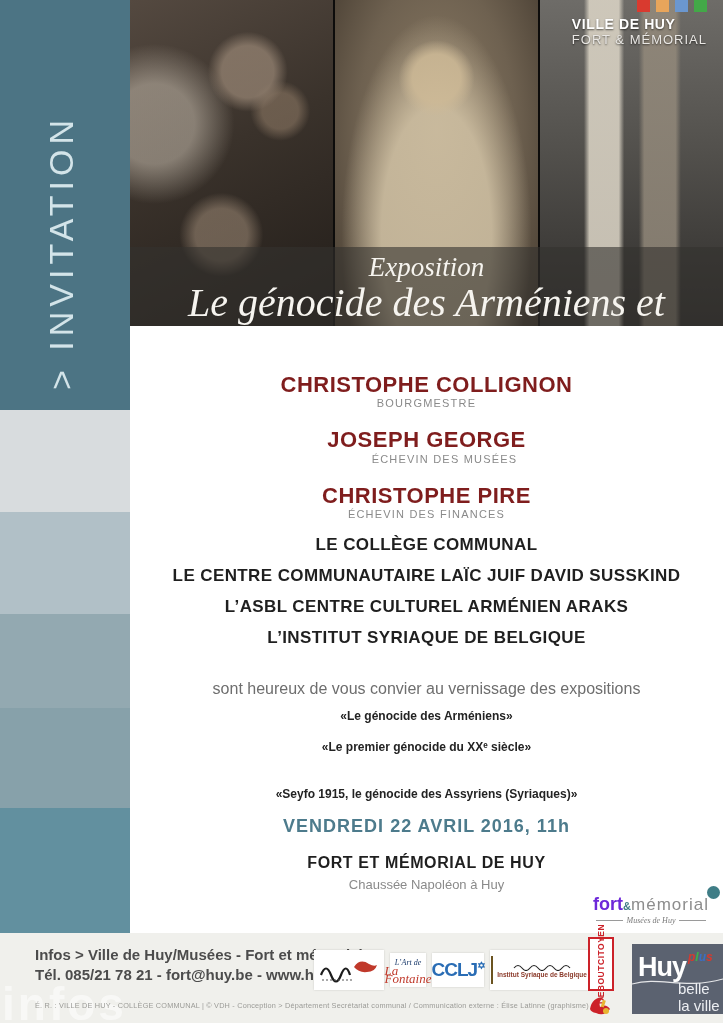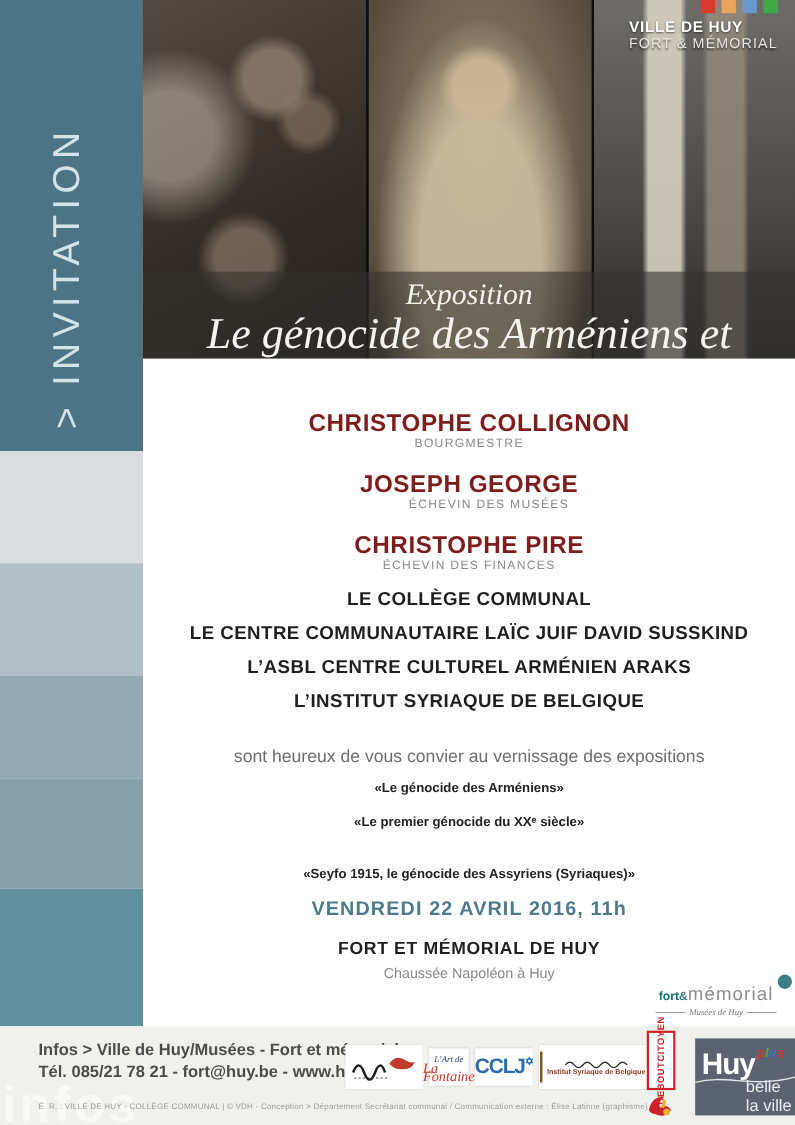--- a/index.html
+++ b/index.html
@@ -77,21 +77,21 @@
   .n3{top:157px;} .r3{top:182px;}
   .o1{top:209px;} .o2{top:240px;} .o3{top:271px;} .o4{top:302px;}
   .iv{top:354px;}
   .e1{top:383px;} .e2{top:414px;} .e3{top:445px;margin-top:16px;}
   .dt{top:490px;} .vn{top:528px;} .ad{top:551px;}
 
   
   .fort-logo{position:absolute;left:462px;top:560px;width:128px;height:42px;}
   .fort-circle{position:absolute;right:0;top:0;width:13px;height:13px;border-radius:50%;background:#3f7d86;}
   .fort-word{position:absolute;left:0;top:8px;width:118px;text-align:center;white-space:nowrap;}
-  .fort-word .f1{font-size:11px;font-weight:bold;color:#0f766e;}
+  .fort-word .f1{font-size:18px;font-weight:bold;color:#6d28d9;}
   .fort-word .famp{font-size:11px;font-weight:bold;color:#3f7d86;}
   .fort-word .f2{font-size:17px;color:#8d8d8d;letter-spacing:1px;}
   .fort-sub{position:absolute;left:0;top:30px;width:118px;display:flex;align-items:center;
     font-family:"Liberation Serif",serif;font-style:italic;font-size:8px;color:#7a7a7a;}
   .fort-sub .dash{flex:1;height:0;border-top:1px solid #9a9a9a;margin:0 4px;}
 
   
   .footer{position:absolute;left:0;top:933px;width:723px;height:90px;background:#f0f0ec;}
   .watermark{position:absolute;left:2px;bottom:-8px;font-size:46px;font-weight:bold;
     letter-spacing:3px;color:rgba(255,255,255,.55);}

